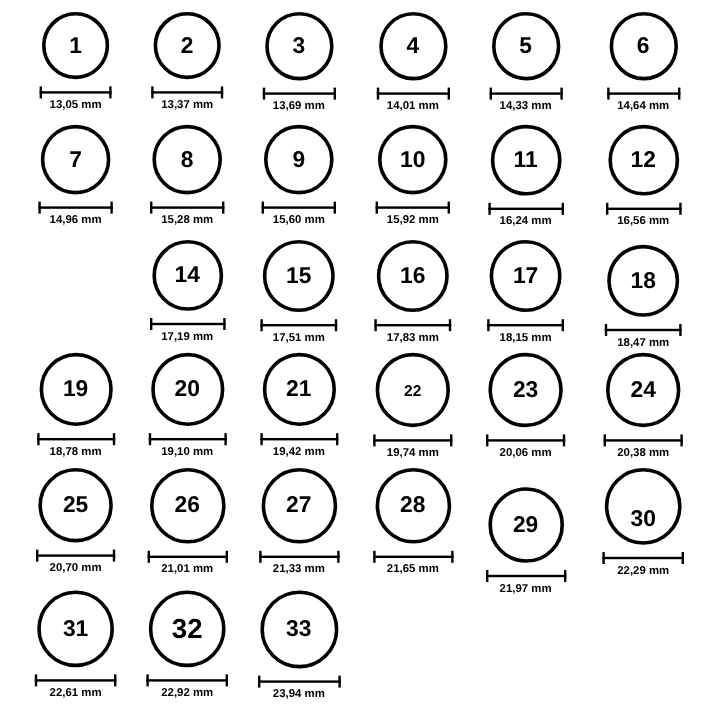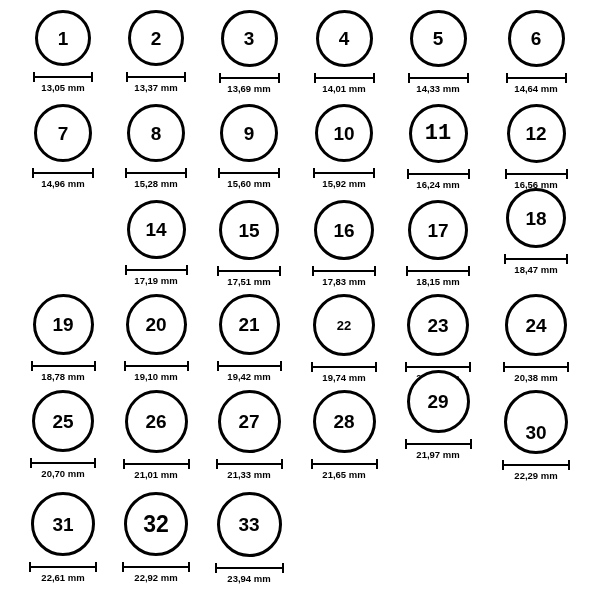--- a/index.html
+++ b/index.html
@@ -183,21 +183,21 @@
       </div>
       <div class="measure" style="width: 62px;">
         <div class="bar"></div>
         <div class="tick-left"></div>
         <div class="tick-right"></div>
       </div>
       <div class="mm">15,92 mm</div>
     </div>
     <div class="cell" style="left: 392px; top: 104px; width: 92px;">
       <div class="ring" style="width: 59px; height: 59px;">
-        <span class="ring-label" style="font-size: 22px; font-family: Liberation Mono, monospace;">11</span>
+        <span class="ring-label" style="font-size: 19px;">11</span>
       </div>
       <div class="measure" style="width: 63px;">
         <div class="bar"></div>
         <div class="tick-left"></div>
         <div class="tick-right"></div>
       </div>
       <div class="mm">16,24 mm</div>
     </div>
     <div class="cell" style="left: 490px; top: 104px; width: 92px;">
       <div class="ring" style="width: 59px; height: 59px;">
@@ -247,21 +247,21 @@
       <div class="ring" style="width: 60px; height: 60px;">
         <span class="ring-label" style="font-size: 19px;">17</span>
       </div>
       <div class="measure" style="width: 64px;">
         <div class="bar"></div>
         <div class="tick-left"></div>
         <div class="tick-right"></div>
       </div>
       <div class="mm">18,15 mm</div>
     </div>
-    <div class="cell" style="left: 490px; top: 188px; width: 92px;">
+    <div class="cell" style="left: 490px; top: 204px; width: 92px;">
       <div class="ring" style="width: 60px; height: 60px;">
         <span class="ring-label" style="font-size: 19px;">18</span>
       </div>
       <div class="measure" style="width: 64px;">
         <div class="bar"></div>
         <div class="tick-left"></div>
         <div class="tick-right"></div>
       </div>
       <div class="mm">18,47 mm</div>
     </div>
@@ -368,21 +368,21 @@
       <div class="ring" style="width: 63px; height: 63px;">
         <span class="ring-label" style="font-size: 19px;">28</span>
       </div>
       <div class="measure" style="width: 67px;">
         <div class="bar"></div>
         <div class="tick-left"></div>
         <div class="tick-right"></div>
       </div>
       <div class="mm">21,65 mm</div>
     </div>
-    <div class="cell" style="left: 392px; top: 370px; width: 92px;">
+    <div class="cell" style="left: 392px; top: 406px; width: 92px;">
       <div class="ring" style="width: 63px; height: 63px;">
         <span class="ring-label" style="font-size: 19px;">29</span>
       </div>
       <div class="measure" style="width: 67px;">
         <div class="bar"></div>
         <div class="tick-left"></div>
         <div class="tick-right"></div>
       </div>
       <div class="mm">21,97 mm</div>
     </div>

